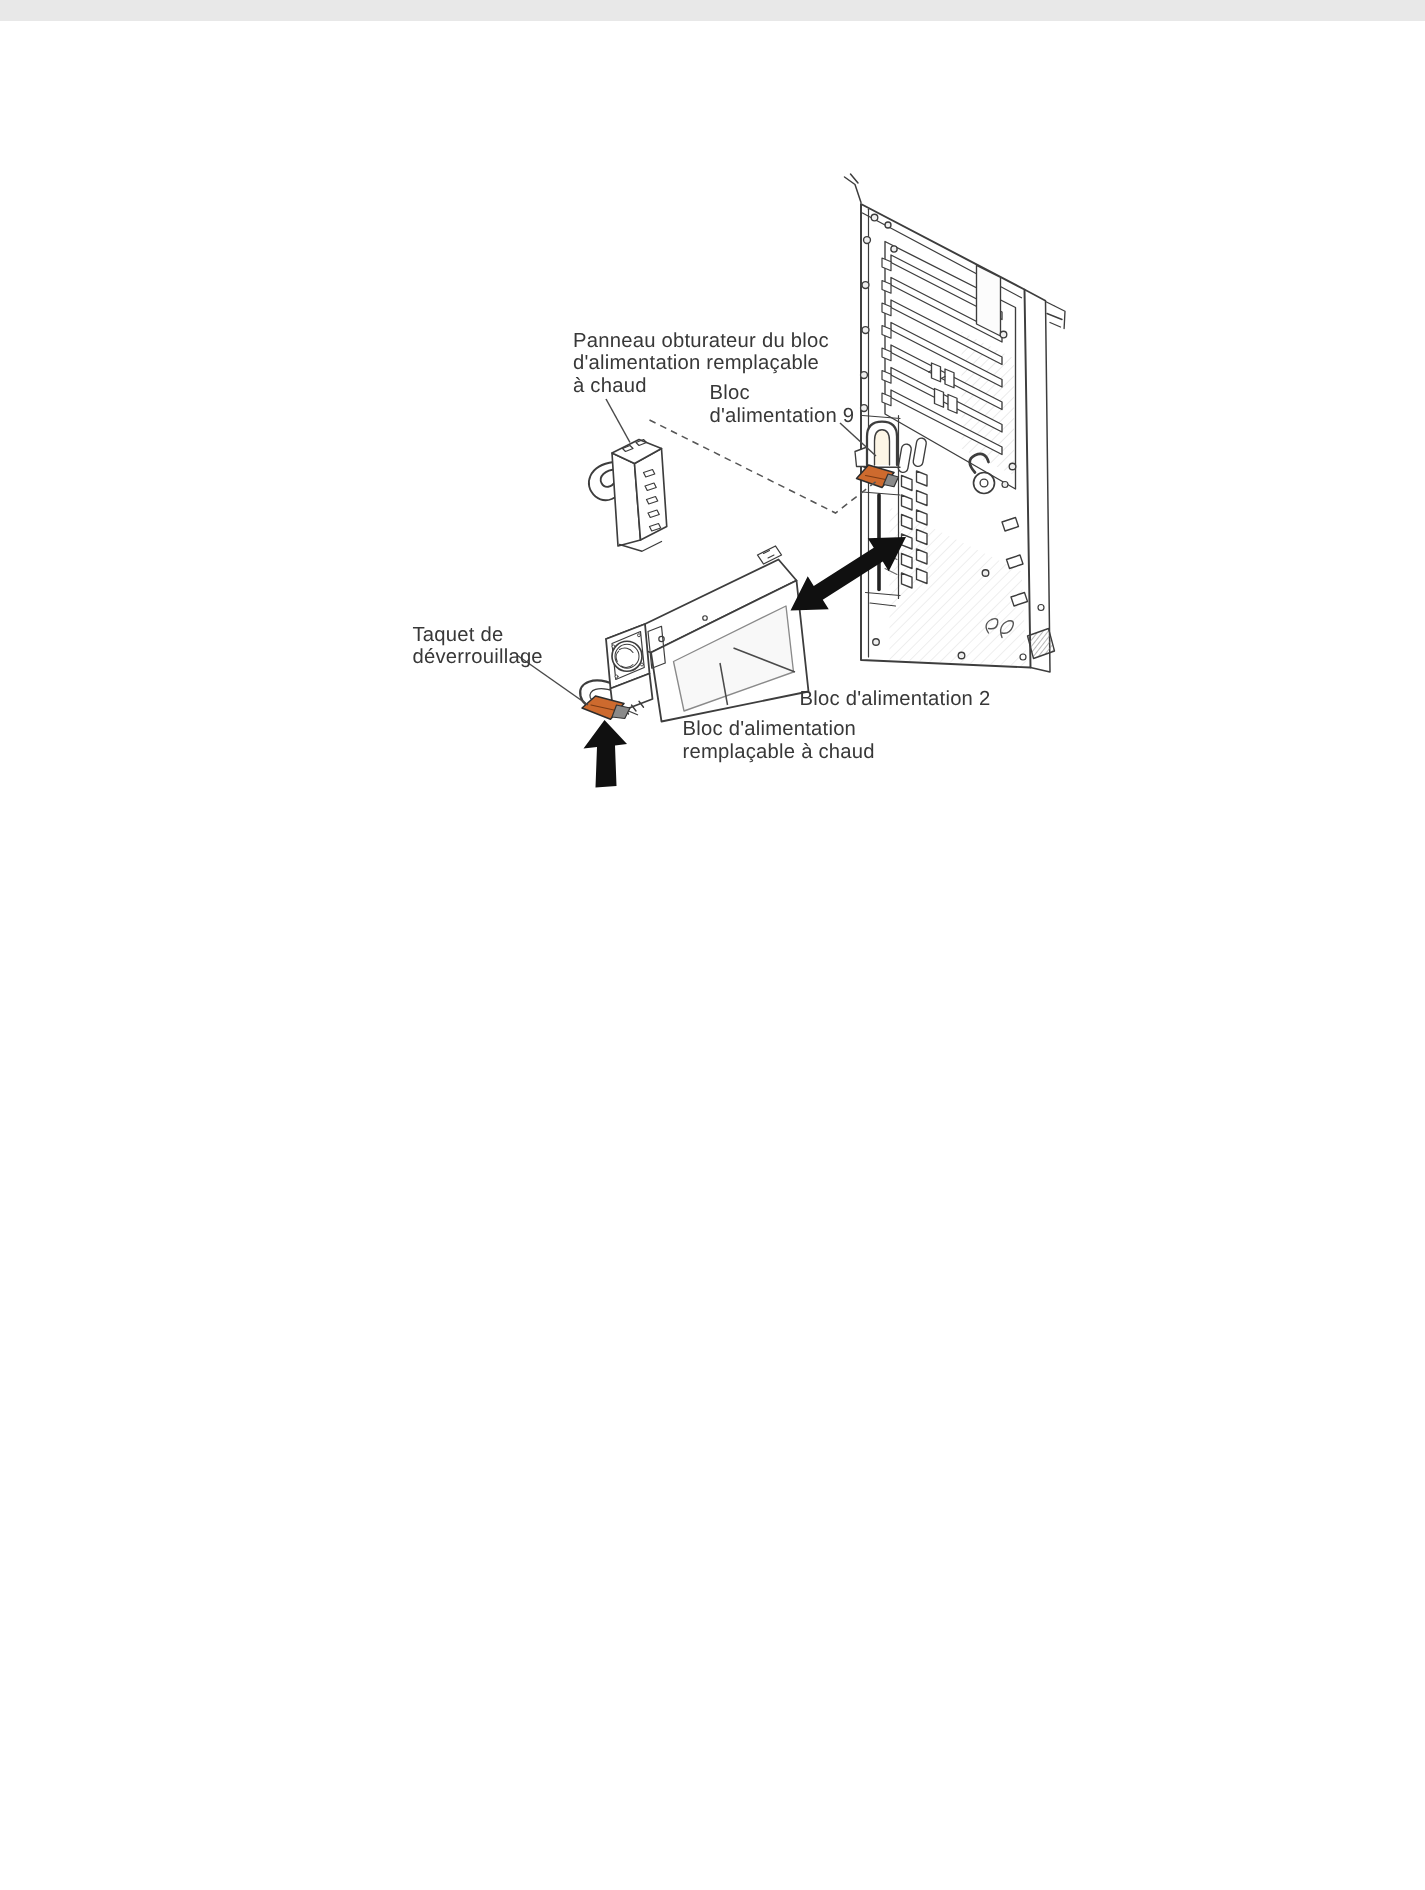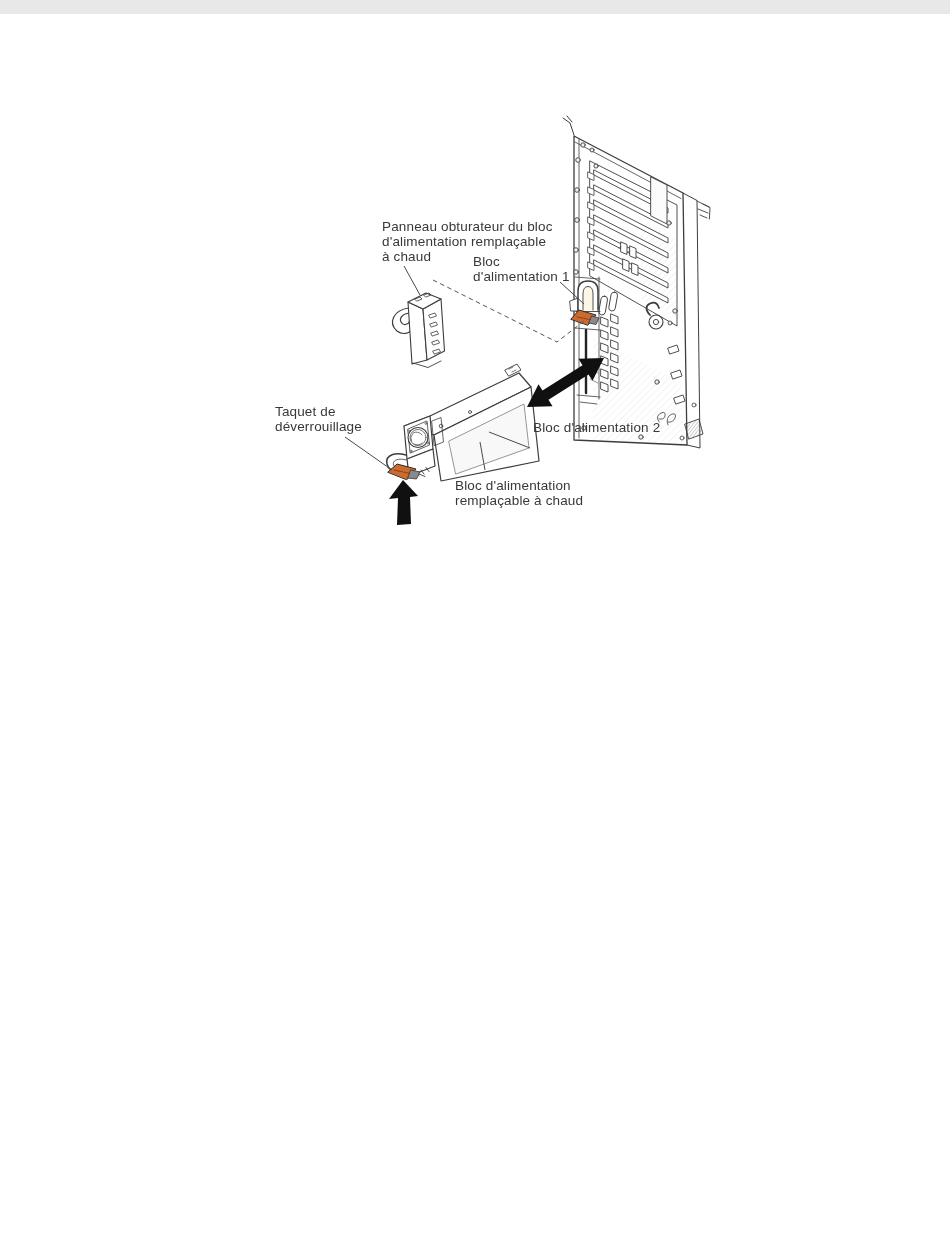--- a/index.html
+++ b/index.html
@@ -183,19 +183,19 @@
       <path d="M345,423 L392,456"></path>
       <path d="M489,418 L530,434"></path>
       <path d="M480,428 L485,456"></path>
     </g>
   </svg>
 
   <div class="label" style="left:382px;top:205px;">Panneau obturateur du bloc
 d'alimentation remplaçable
 à chaud</div>
   <div class="label" style="left:473px;top:240px;">Bloc
-d'alimentation 1</div>
-  <div class="label" style="left:275px;top:390px;">Taquet de
+d'alimentation 9</div>
+  <div class="label" style="left:275px;top:401px;">Taquet de
 déverrouillage</div>
-  <div class="label" style="left:533px;top:406px;">Bloc d'alimentation 2</div>
+  <div class="label" style="left:533px;top:444px;">Bloc d'alimentation 2</div>
   <div class="label" style="left:455px;top:464px;">Bloc d'alimentation
 remplaçable à chaud</div>
 </div>
 
 </body></html>

